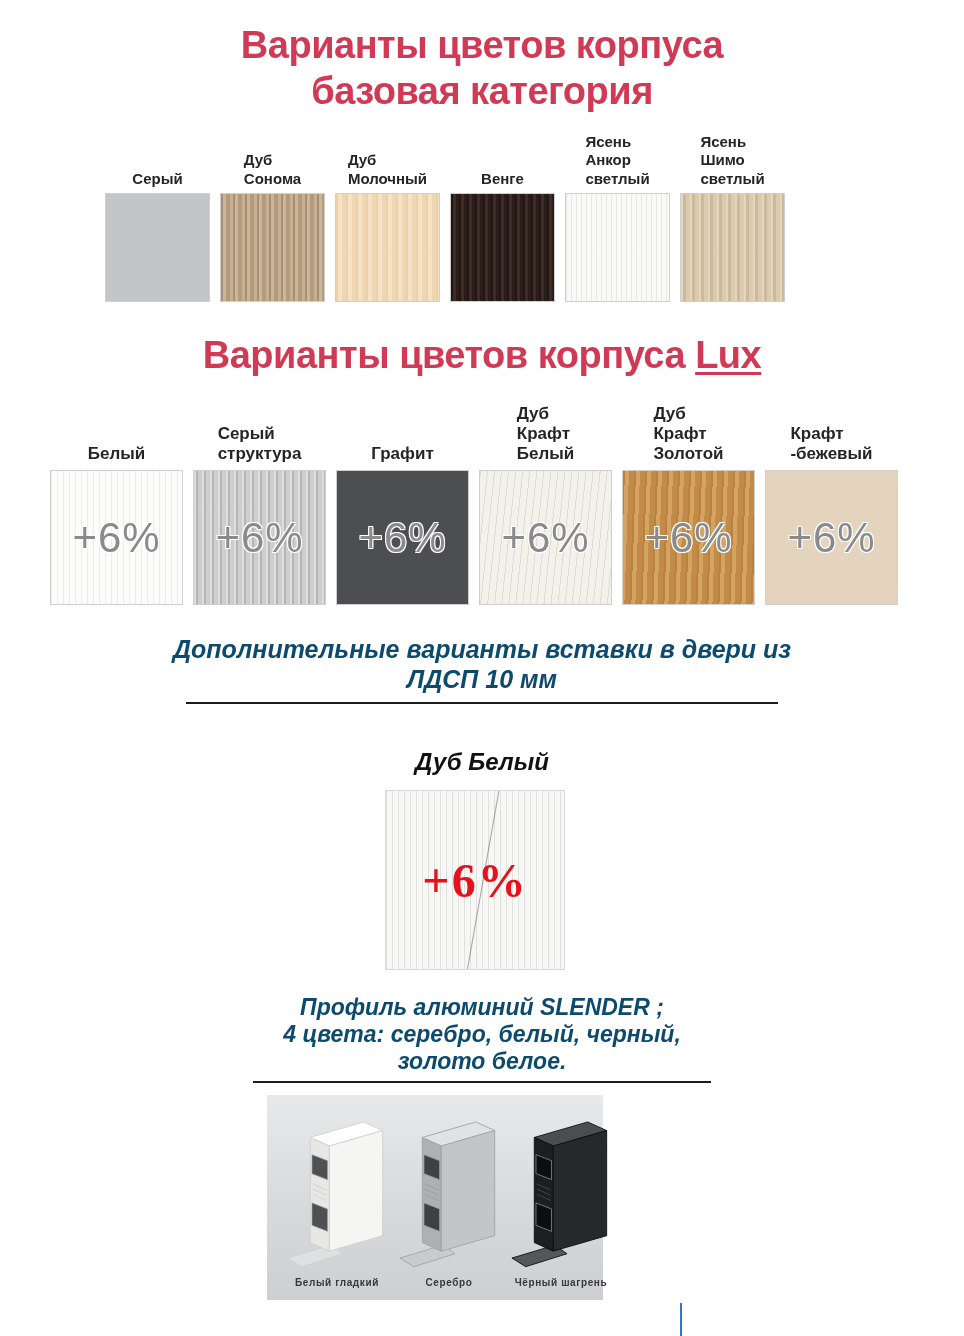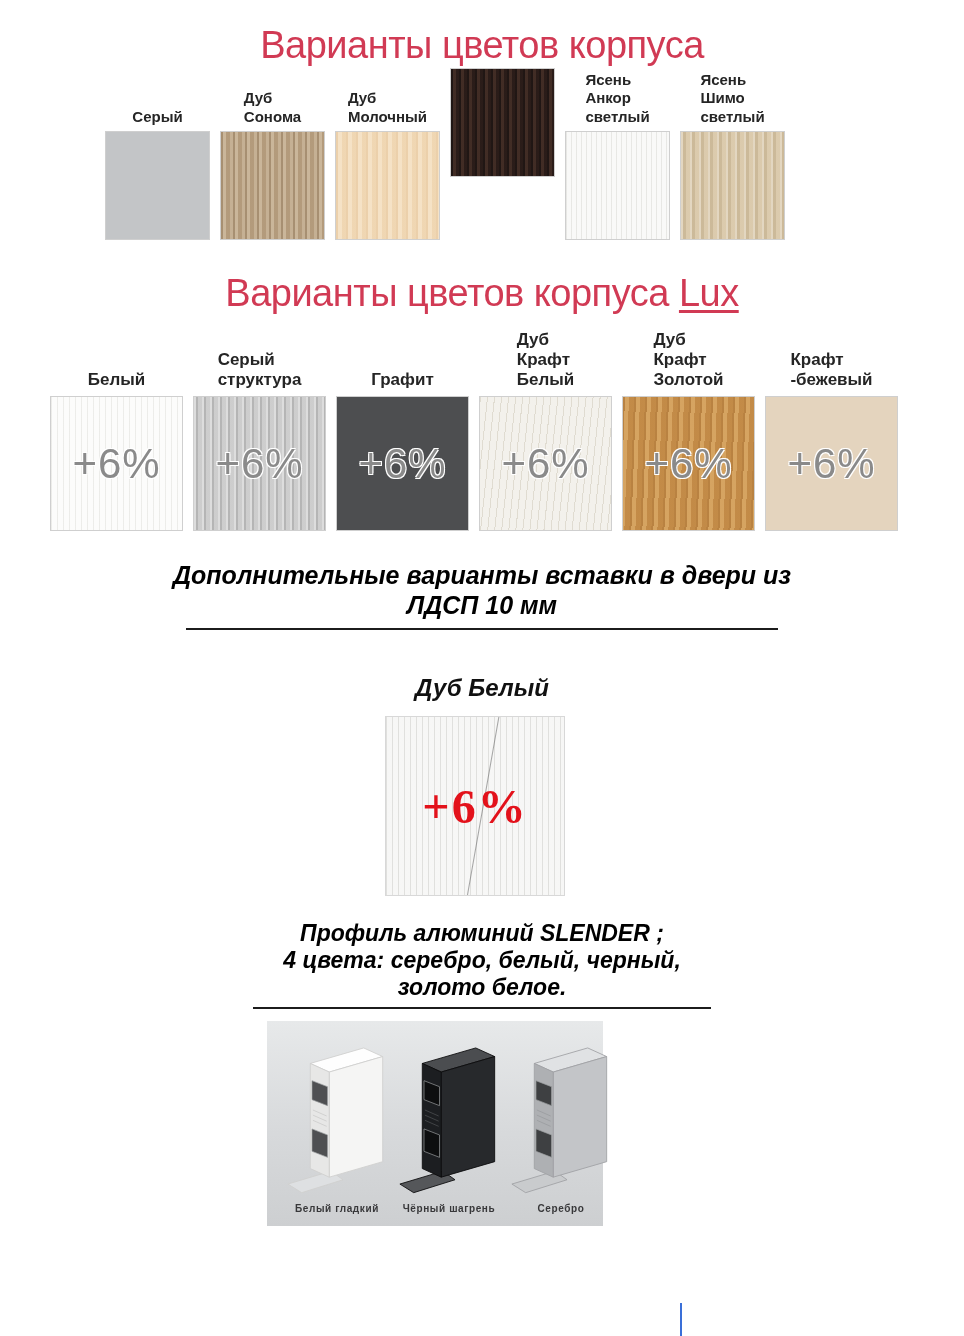--- a/index.html
+++ b/index.html
@@ -6,23 +6,23 @@
   .page{
     position:relative;
     width:964px;height:1336px;
     margin:0 auto;
     background:#ffffff;
     font-family:"Liberation Sans", sans-serif;
     overflow:hidden;
   }
   
   .title{
-    margin:0;padding:0;
+    margin:16px;padding:0;
     text-align:center;
-    font-weight:normal;
+    font-weight:bold;
     font-size:38px;
     line-height:46px;
     letter-spacing:-0.5px;
     color:#d13a54;
   }
   .title-1{margin-top:22px;}
   .title-2{margin-top:30px;}
   .lux{text-decoration:underline;text-underline-offset:4px;}
   
   .swatch-row{display:flex;gap:10px;}
@@ -66,21 +66,21 @@
   .tex-kraftgold{background-image:repeating-linear-gradient(92deg,rgba(150,95,40,.30) 0 2px,rgba(255,220,160,.25) 2px 6px,rgba(170,110,50,.18) 6px 11px);}
   .tex-elsa{background-image:
       linear-gradient(100deg,transparent 53.4%,rgba(95,95,95,.55) 53.9%,transparent 54.4%),
       repeating-linear-gradient(90deg,rgba(205,205,202,.40) 0 1px,rgba(255,255,255,.55) 1px 6px);}
   
   .subhead{
     margin-top:30px;
     text-align:center;
     font-weight:bold;font-style:italic;
     font-size:25px;line-height:1.18;
-    color:#000000;
+    color:#0c4a6e;
     white-space:pre-line;
   }
   .rule{border:none;border-top:2px solid #1c1c1c;margin:8px auto 0 auto;}
   .rule-1{width:592px;}
   .rule-2{width:458px;margin-top:6px;}
   .option-name{
     margin-top:44px;
     text-align:center;
     font-weight:bold;font-style:italic;
     font-size:24px;color:#111;
@@ -134,38 +134,40 @@
     background:#3a6fd8;
   }
 </style>
 </head>
 <body>
 
 <div class="page">
 
   <h1 class="title title-1">
     <div>Варианты цветов корпуса</div>
+    <div>базовая категория</div>
   </h1>
 
   <div class="swatch-row row-base">
     <div class="cell">
       <div class="cell-label">Серый</div>
       <div class="swatch" style="background-color: rgb(195, 197, 199);"></div>
     </div>
     <div class="cell">
       <div class="cell-label">Дуб
 Сонома</div>
       <div class="swatch tex-sonoma" style="background-color: rgb(189, 166, 135);"></div>
     </div>
     <div class="cell">
       <div class="cell-label">Дуб
 Молочный</div>
       <div class="swatch tex-milk" style="background-color: rgb(243, 220, 186);"></div>
     </div>
     <div class="cell">
+      <div class="cell-label">Венге</div>
       <div class="swatch tex-wenge" style="background-color: rgb(52, 36, 32);"></div>
     </div>
     <div class="cell">
       <div class="cell-label">Ясень
 Анкор
 светлый</div>
       <div class="swatch tex-ankor" style="background-color: rgb(243, 243, 241);"></div>
     </div>
     <div class="cell">
       <div class="cell-label">Ясень
@@ -248,49 +250,49 @@
         <line class="hatch" x1="37" y1="88" x2="53" y2="95"></line>
         <line class="hatch" x1="37" y1="94" x2="53" y2="101"></line>
         <line class="hatch" x1="37" y1="100" x2="53" y2="107"></line>
         <polygon class="f-hole" points="36,54 54,61 54,83 36,76"></polygon>
         <polygon class="hole-glint" points="36,54 54,61 54,83 36,76"></polygon>
         <polygon class="f-hole" points="36,110 54,117 54,143 36,136"></polygon>
         <polygon class="hole-glint" points="36,110 54,117 54,143 36,136"></polygon>
       </svg>
       <figcaption class="profile-cap">Белый гладкий</figcaption>
     </figure>
+    <figure class="profile-fig pr-silver">
+      <svg width="112" height="170" viewBox="0 0 130 190">
+        <polygon class="f-flange o" points="8,174 58,159 72,169 24,184" stroke-width="1"></polygon>
+        <polygon class="f-top o" points="34,34 96,16 118,26 56,44" stroke-width="1"></polygon>
+        <polygon class="f-front o" points="56,44 118,26 118,148 56,166" stroke-width="1"></polygon>
+        <polygon class="f-cut o" points="34,34 56,44 56,166 34,156" stroke-width="1"></polygon>
+        <line class="hatch" x1="37" y1="88" x2="53" y2="95"></line>
+        <line class="hatch" x1="37" y1="94" x2="53" y2="101"></line>
+        <line class="hatch" x1="37" y1="100" x2="53" y2="107"></line>
+        <polygon class="f-hole" points="36,54 54,61 54,83 36,76"></polygon>
+        <polygon class="hole-glint" points="36,54 54,61 54,83 36,76"></polygon>
+        <polygon class="f-hole" points="36,110 54,117 54,143 36,136"></polygon>
+        <polygon class="hole-glint" points="36,110 54,117 54,143 36,136"></polygon>
+      </svg>
+      <figcaption class="profile-cap">Серебро</figcaption>
+    </figure>
     <figure class="profile-fig pr-black">
       <svg width="112" height="170" viewBox="0 0 130 190">
         <polygon class="f-flange o" points="8,174 58,159 72,169 24,184" stroke-width="1"></polygon>
         <polygon class="f-top o" points="34,34 96,16 118,26 56,44" stroke-width="1"></polygon>
         <polygon class="f-front o" points="56,44 118,26 118,148 56,166" stroke-width="1"></polygon>
         <polygon class="f-cut o" points="34,34 56,44 56,166 34,156" stroke-width="1"></polygon>
         <line class="hatch" x1="37" y1="88" x2="53" y2="95"></line>
         <line class="hatch" x1="37" y1="94" x2="53" y2="101"></line>
         <line class="hatch" x1="37" y1="100" x2="53" y2="107"></line>
         <polygon class="f-hole" points="36,54 54,61 54,83 36,76"></polygon>
         <polygon class="hole-glint" points="36,54 54,61 54,83 36,76"></polygon>
         <polygon class="f-hole" points="36,110 54,117 54,143 36,136"></polygon>
         <polygon class="hole-glint" points="36,110 54,117 54,143 36,136"></polygon>
       </svg>
       <figcaption class="profile-cap">Чёрный шагрень</figcaption>
     </figure>
-    <figure class="profile-fig pr-silver">
-      <svg width="112" height="170" viewBox="0 0 130 190">
-        <polygon class="f-flange o" points="8,174 58,159 72,169 24,184" stroke-width="1"></polygon>
-        <polygon class="f-top o" points="34,34 96,16 118,26 56,44" stroke-width="1"></polygon>
-        <polygon class="f-front o" points="56,44 118,26 118,148 56,166" stroke-width="1"></polygon>
-        <polygon class="f-cut o" points="34,34 56,44 56,166 34,156" stroke-width="1"></polygon>
-        <line class="hatch" x1="37" y1="88" x2="53" y2="95"></line>
-        <line class="hatch" x1="37" y1="94" x2="53" y2="101"></line>
-        <line class="hatch" x1="37" y1="100" x2="53" y2="107"></line>
-        <polygon class="f-hole" points="36,54 54,61 54,83 36,76"></polygon>
-        <polygon class="hole-glint" points="36,54 54,61 54,83 36,76"></polygon>
-        <polygon class="f-hole" points="36,110 54,117 54,143 36,136"></polygon>
-        <polygon class="hole-glint" points="36,110 54,117 54,143 36,136"></polygon>
-      </svg>
-      <figcaption class="profile-cap">Серебро</figcaption>
-    </figure>
   </div>
 
   <div class="cursor"></div>
 
 </div>
 
 </body></html>

